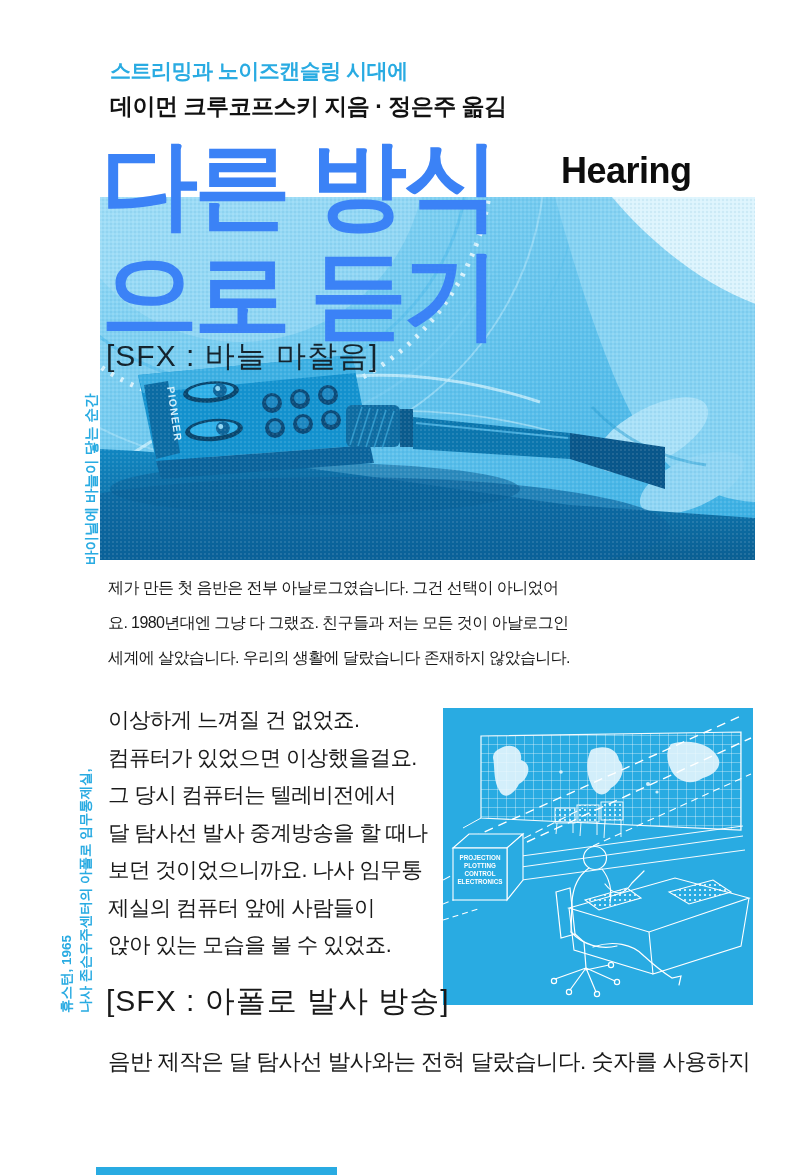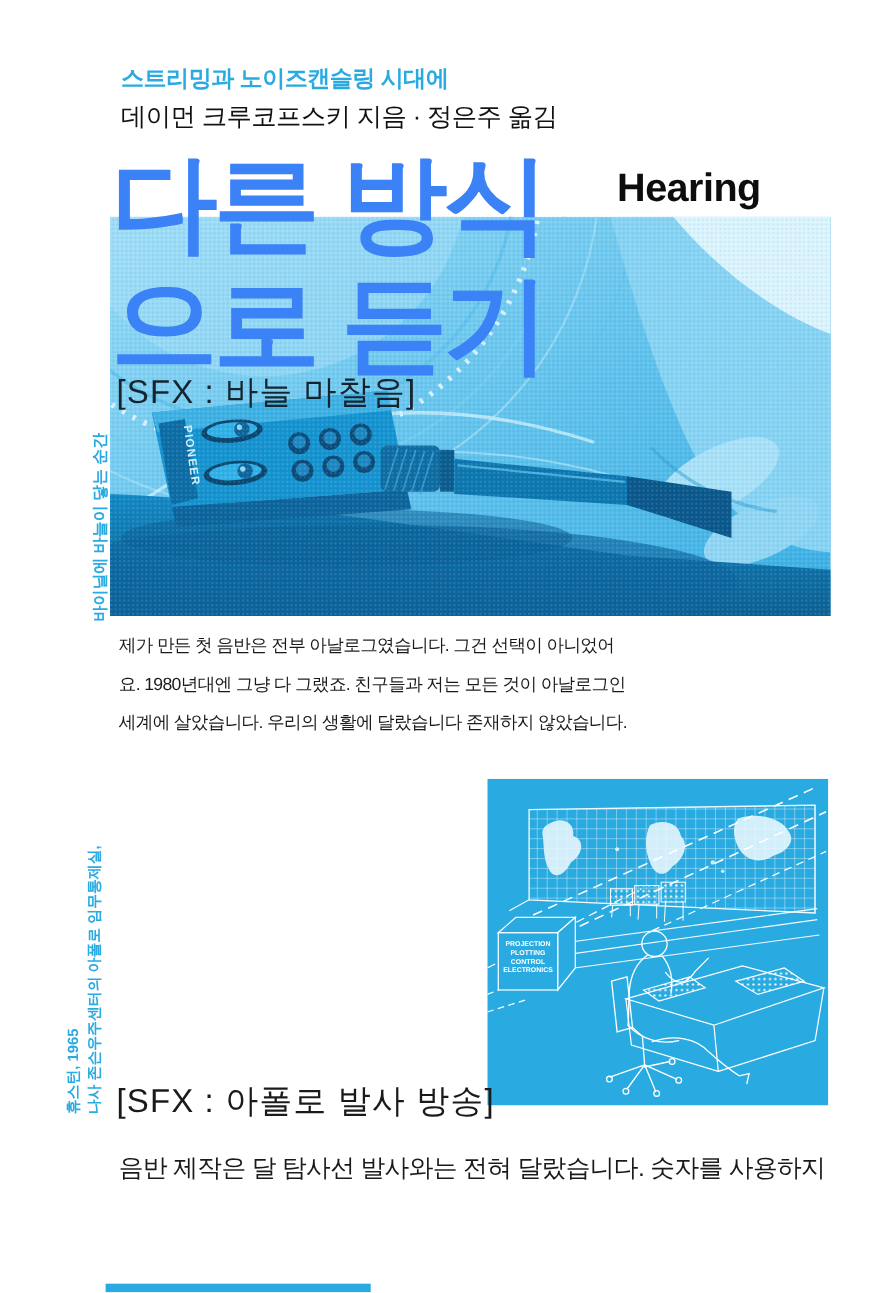--- a/index.html
+++ b/index.html
@@ -2,21 +2,21 @@
 <html><head>
 <meta charset="utf-8">
 <style>
   html,body{margin:0;padding:0;background:#ffffff;}
   #page{
     position:relative;width:755px;height:1175px;background:#ffffff;overflow:hidden;
     font-family:"Liberation Sans","DejaVu Sans",sans-serif;color:#1a1a1a;
   }
   .abs{position:absolute;}
   .eyebrow{left:110px;top:57px;font-size:21px;font-weight:800;color:#29abe2;letter-spacing:-0.5px;white-space:nowrap;}
-  .author{left:110px;top:91px;font-size:23px;font-weight:400;color:#121212;letter-spacing:-0.5px;white-space:nowrap;}
+  .author{left:110px;top:91px;font-size:23px;font-weight:700;color:#121212;letter-spacing:-0.5px;white-space:nowrap;}
   .title-kr{left:101px;top:130px;font-size:97px;line-height:110px;font-weight:700;color:#3b82f6;letter-spacing:-4px;white-space:nowrap;z-index:5;}
   .title-en{left:561px;top:150px;font-size:36px;line-height:41px;font-weight:800;color:#0d0d0d;letter-spacing:-0.5px;white-space:nowrap;z-index:5;}
   .photo-wrap{left:100px;top:197px;width:670px;height:363px;z-index:1;}
   .sfx{font-size:30px;font-weight:400;color:#15242e;letter-spacing:1px;white-space:nowrap;z-index:6;}
   .sfx1{left:106px;top:336px;}
   .sfx2{left:106px;top:981px;color:#1a1a1a;}
   .vert1{left:82px;top:565px;transform-origin:0 0;transform:rotate(-90deg);font-size:14.5px;line-height:18px;font-weight:600;color:#29abe2;white-space:nowrap;}
   .vert2{left:57px;top:1013px;transform-origin:0 0;transform:rotate(-90deg);font-size:13.5px;line-height:19px;font-weight:600;color:#29abe2;white-space:nowrap;}
   .para{color:#1a1a1a;font-weight:500;}
   .para .ln{white-space:nowrap;}
@@ -126,20 +126,29 @@
 
   <div class="abs sfx sfx1">[SFX : 바늘 마찰음]</div>
   <div class="abs vert1">바이닐에 바늘이 닿는 순간</div>
 
   <div class="abs para p1">
     <div class="ln">제가 만든 첫 음반은 전부 아날로그였습니다. 그건 선택이 아니었어</div>
     <div class="ln">요. 1980년대엔 그냥 다 그랬죠. 친구들과 저는 모든 것이 아날로그인</div>
     <div class="ln">세계에 살았습니다. 우리의 생활에 달랐습니다 존재하지 않았습니다.</div>
   </div>
 
+  <div class="abs para p2">
+    <div class="ln">이상하게 느껴질 건 없었죠.</div>
+    <div class="ln">컴퓨터가 있었으면 이상했을걸요.</div>
+    <div class="ln">그 당시 컴퓨터는 텔레비전에서</div>
+    <div class="ln">달 탐사선 발사 중계방송을 할 때나</div>
+    <div class="ln">보던 것이었으니까요. 나사 임무통</div>
+    <div class="ln">제실의 컴퓨터 앞에 사람들이</div>
+    <div class="ln">앉아 있는 모습을 볼 수 있었죠.</div>
+  </div>
 
   <div class="abs vert2">
     <div>휴스턴, 1965</div>
     <div>나사 존슨우주센터의 아폴로 임무통제실,</div>
   </div>
 
   <div class="abs nasa-wrap">
     <svg viewBox="0 0 310 297" width="310" height="297">
       <defs>
         <pattern id="dots" width="5" height="5" patternUnits="userSpaceOnUse">

